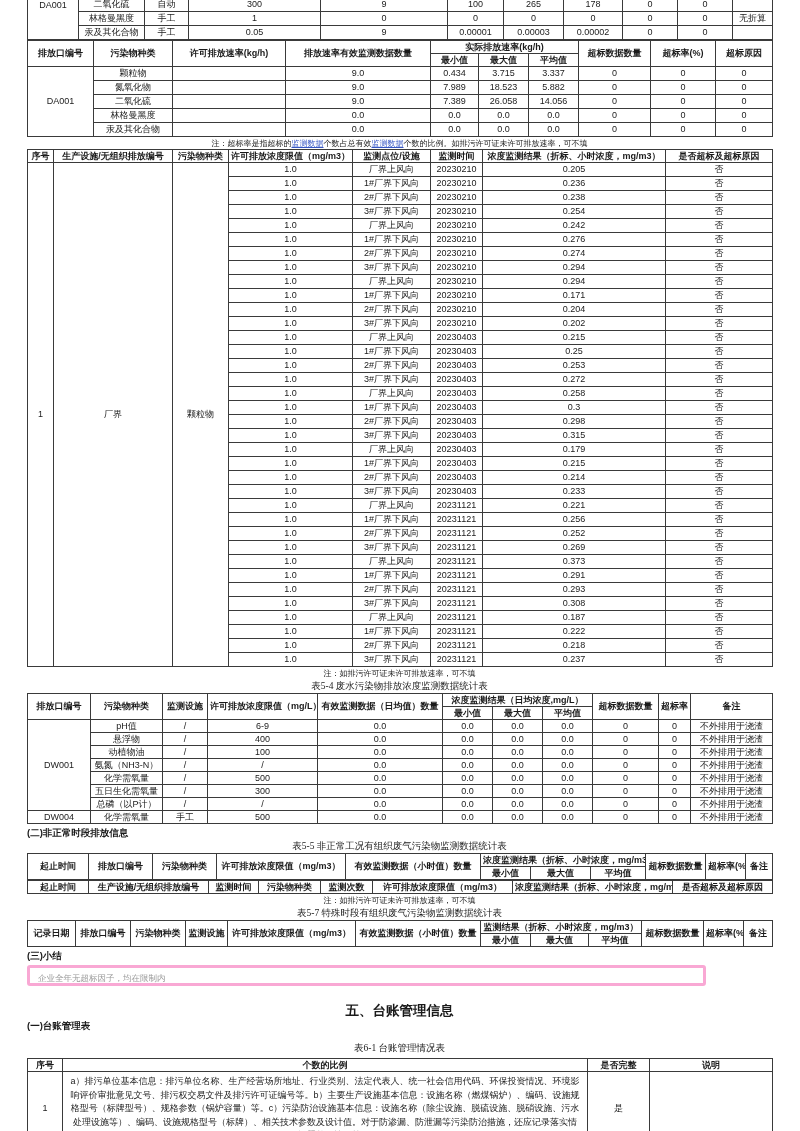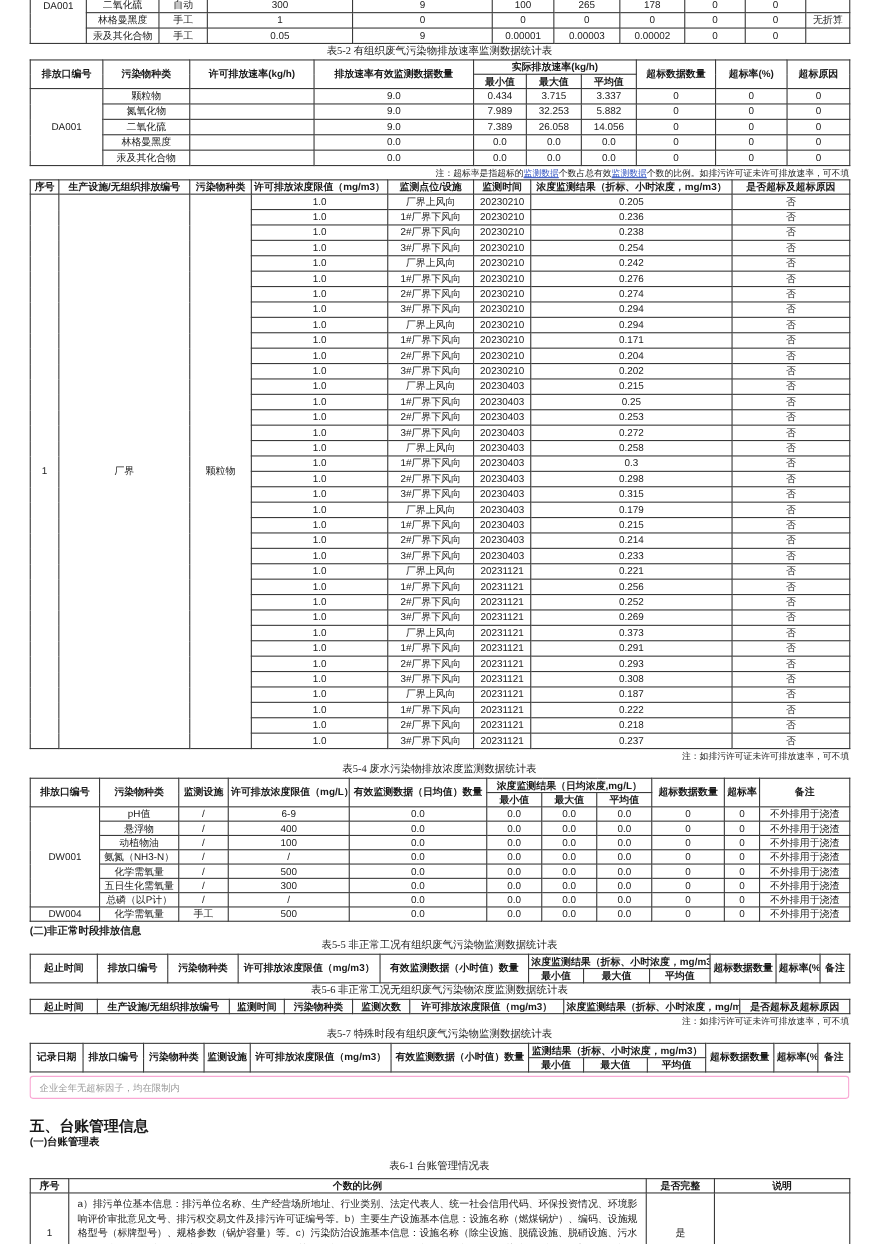--- a/index.html
+++ b/index.html
@@ -24,31 +24,31 @@
   .t54 td { height: 13px; }
   .hdr th { height: 13px; }
   .cut-top { margin-top: -3px; }
   .va-top { vertical-align: top; padding-top: 2px; }
   .caption {
     font-family: "Liberation Serif", serif;
     font-size: 9.5px; color: #222; text-align: center;
     padding: 2px 0 1px 0; line-height: 11px;
   }
   .note {
-    font-size: 8px; color: #222; text-align: right;
-    line-height: 9px; padding: 2px 0 1px 0;
+    font-size: 8px; color: #222; text-align: center;
+    line-height: 9px; padding: 2px 0 1px 0; font-family: Liberation Mono, monospace;
   }
   .note a, .note .lnk { color: #3657c4; text-decoration: underline; cursor: pointer; }
   .sec-h { font-size: 9.5px; font-weight: bold; padding: 3px 0 1px 0; line-height: 11px; }
   .summary-box {
-    border: 1px solid #f9a8d4; border-radius: 3px;
+    border: 3px solid #f9a8d4; border-radius: 3px;
     color: #999999; font-size: 8.5px; line-height: 10px;
-    padding: 5px 8px; margin: 3px 0 0 0; width: 745px; height: 21px;
+    padding: 5px 8px; margin: 3px 0 0 0; width: 679px; height: 21px;
   }
-  .h-big { font-size: 13.5px; font-weight: bold; margin: 17px 0 1px 0; line-height: 16px; }
+  .h-big { font-size: 13.5px; font-weight: bold; margin: 17px 0 1px 0; line-height: 16px; text-align: center; }
   .h-sub { font-size: 9.5px; font-weight: bold; margin: 1px 0 0 0; line-height: 12px; }
   .cap61 { margin-top: 9px; padding-bottom: 4px; }
   .t61 td.longtext {
     white-space: normal; text-align: center;
     font-size: 9px; line-height: 13.5px; padding: 3px 6px;
     vertical-align: top; height: auto;
   }
   .t61 td { height: auto; }
   .t61 .row1-side { vertical-align: middle; }
 </style>
@@ -110,21 +110,20 @@
           <td>0.00001</td>
           <td>0.00003</td>
           <td>0.00002</td>
           <td>0</td>
           <td>0</td>
           <td></td>
         </tr>
       </tbody>
   </table>
 
-  <div class="caption">表5-2 有组织废气污染物排放速率监测数据统计表</div>
 
   <table class="t52">
     <colgroup>
       <col style="width:66px">
         <col style="width:79px">
         <col style="width:113px">
         <col style="width:145px">
       <col style="width:48px">
         <col style="width:50px">
         <col style="width:50px">
@@ -163,21 +162,21 @@
           <td>0</td>
           <td>0</td>
         </tr>
 
         <tr>
 
           <td>氮氧化物</td>
           <td></td>
           <td>9.0</td>
           <td>7.989</td>
-          <td>32.253</td>
+          <td>18.523</td>
           <td>5.882</td>
           <td>0</td>
           <td>0</td>
           <td>0</td>
         </tr>
 
         <tr>
 
           <td>二氧化硫</td>
           <td></td>
@@ -758,21 +757,20 @@
         <th rowspan="2">备注</th>
       </tr>
       <tr class="hdr">
         <th>最小值</th>
         <th>最大值</th>
         <th>平均值</th>
       </tr>
     </thead>
   </table>
 
-  <div class="caption">表5-6 非正常工况无组织废气污染物浓度监测数据统计表</div>
 
   <table>
     <colgroup>
       <col style="width:61px">
         <col style="width:120px">
         <col style="width:50px">
         <col style="width:62px">
       <col style="width:52px">
         <col style="width:140px">
         <col style="width:160px">
@@ -825,20 +823,21 @@
         <th rowspan="2">备注</th>
       </tr>
       <tr class="hdr">
         <th>最小值</th>
         <th>最大值</th>
         <th>平均值</th>
       </tr>
     </thead>
   </table>
 
+  <div class="sec-h">(三)小结</div>
 
   <div class="summary-box">企业全年无超标因子，均在限制内</div>
 
   <div class="h-big">五、台账管理信息</div>
   <div class="h-sub">(一)台账管理表</div>
 
   <div class="caption cap61">表6-1 台账管理情况表</div>
 
   <table class="t61">
     <colgroup>

